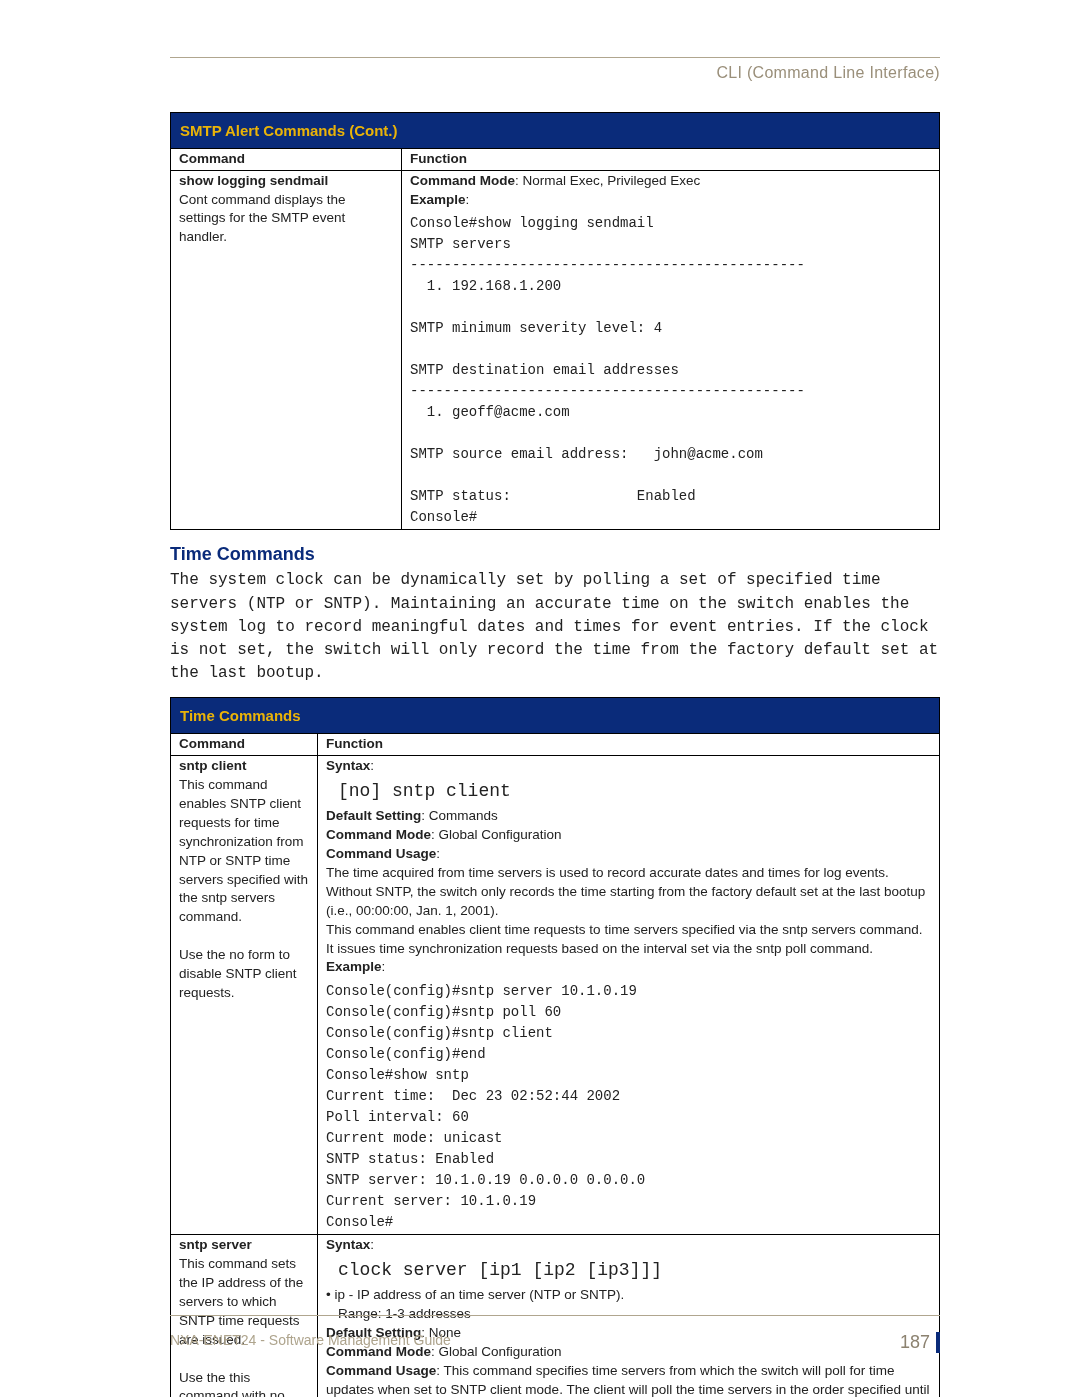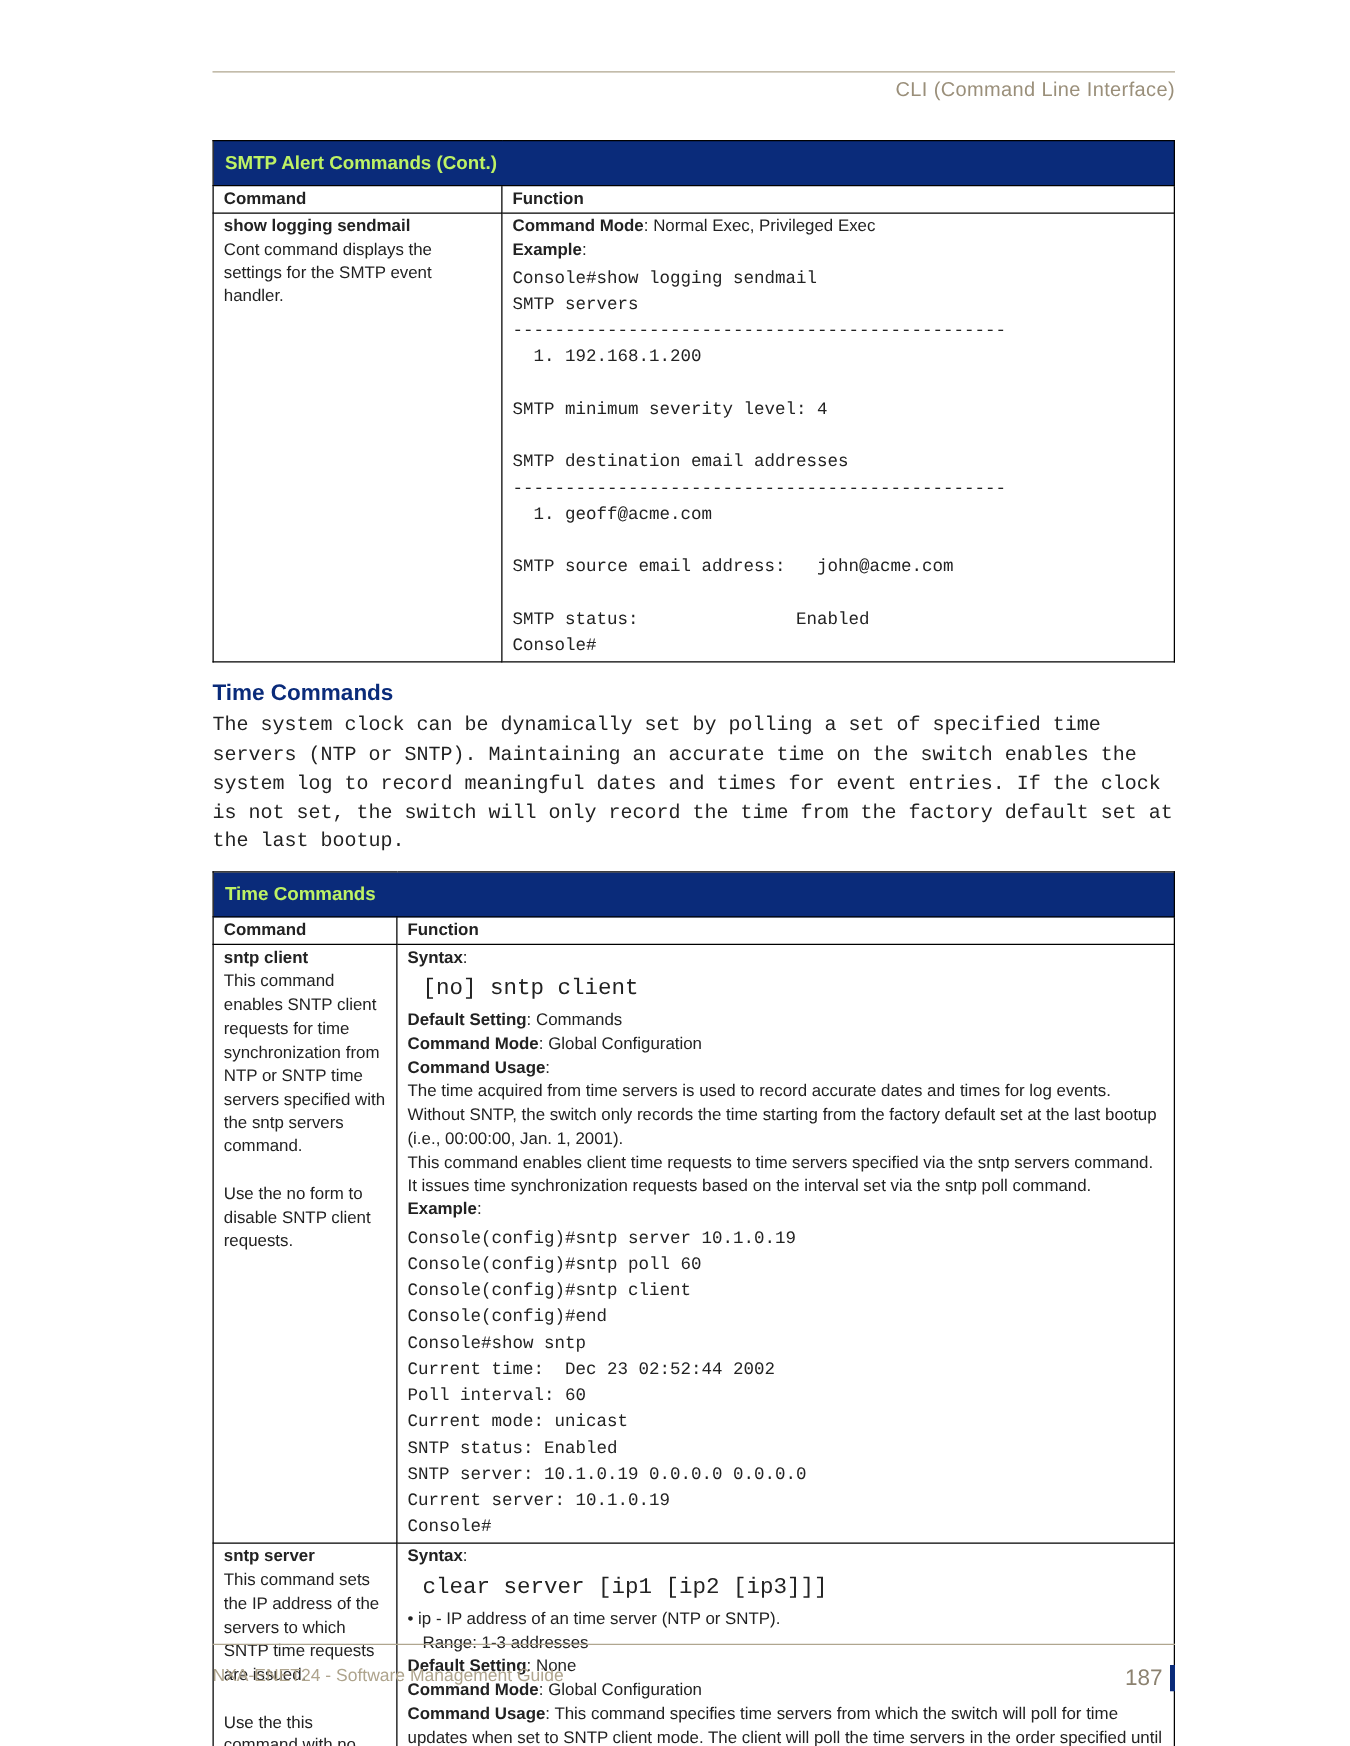--- a/index.html
+++ b/index.html
@@ -36,21 +36,21 @@
   }
   .tbl td, .tbl th {
     border: 1px solid #000;
     padding: 1px 8px;
     vertical-align: top;
     font-size: 13.5px;
     line-height: 1.4;
   }
   .tbl .title-row td {
     background: #0a2b7a;
-    color: #bef264;
+    color: #eab308;
     font-weight: bold;
     font-size: 15px;
     padding: 7px 9px;
   }
   .tbl .head-row td {
     font-weight: bold;
     font-family: Arial, sans-serif;
     background: #fff;
   }
   pre.mono {
@@ -187,21 +187,21 @@
       </td>
     </tr>
     <tr>
       <td class="cmd-col">
         <span class="b">sntp server</span><br>
         <span>This command sets the IP address of the servers to which SNTP time requests are issued.</span><br><br>
         <span>Use the this command with no arguments to clear all time servers from the current list.</span>
       </td>
       <td>
         <span class="b">Syntax</span>:
-        <code class="mono-inline">clear server [ip1 [ip2 [ip3]]]</code>
+        <code class="mono-inline">clock server [ip1 [ip2 [ip3]]]</code>
         <span>• ip - IP address of an time server (NTP or SNTP).</span><br>
         <span style="margin-left:12px;display:inline-block">Range: 1-3 addresses</span><br>
         <span class="b">Default Setting</span><span>: None</span><br>
         <span class="b">Command Mode</span><span>: Global Configuration</span><br>
         <span class="b">Command Usage</span><span>: This command specifies time servers from which the switch will poll for time updates when set to SNTP client mode. The client will poll the time servers in the order specified until a response is received. It issues time synchronization requests based on the interval set via the sntp poll command.</span><br>
         <span class="b">Example</span>:
         <pre class="mono">Console(config)#sntp server 10.1.0.19</pre>
       </td>
     </tr>
   </tbody>

